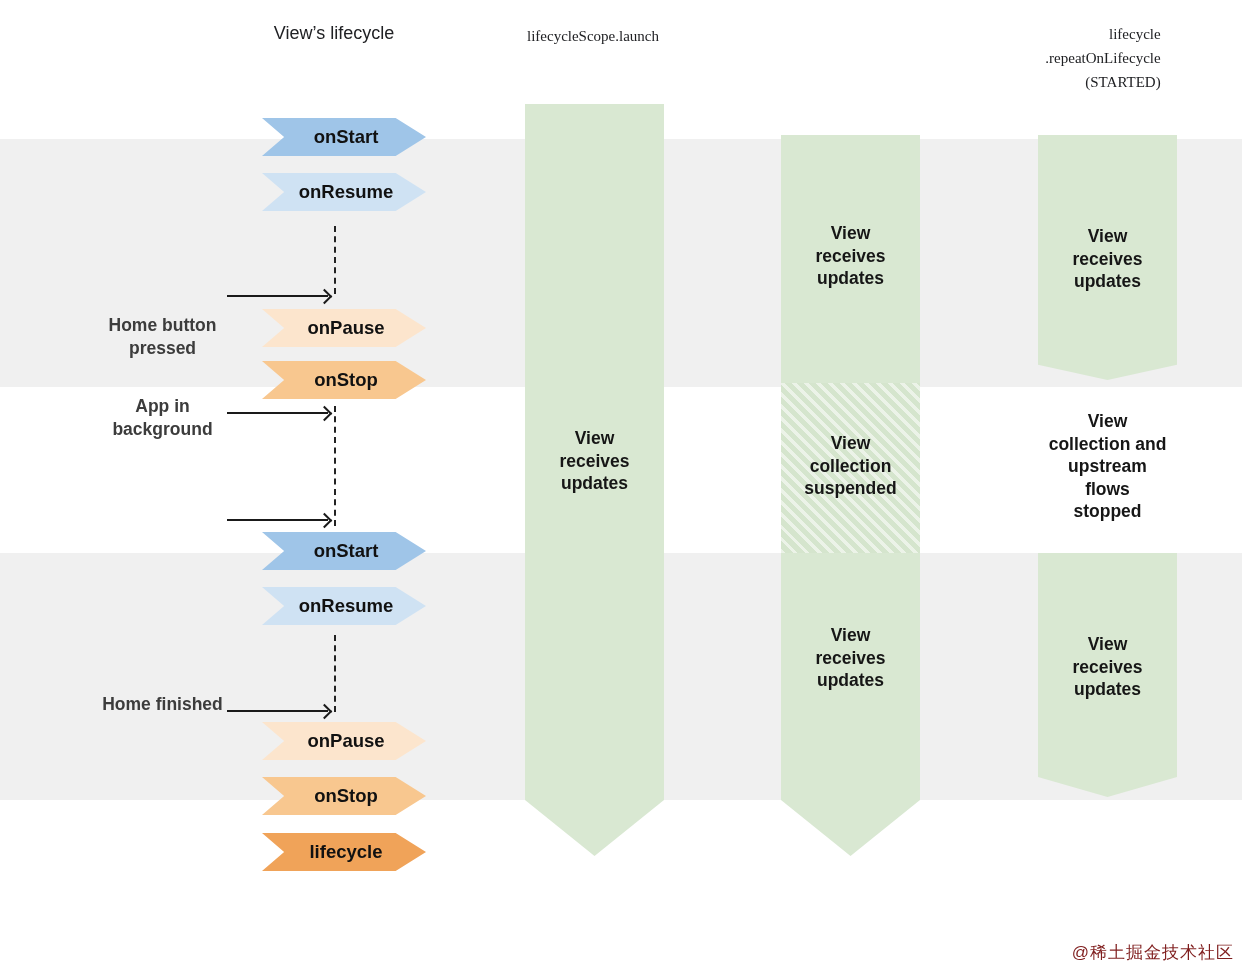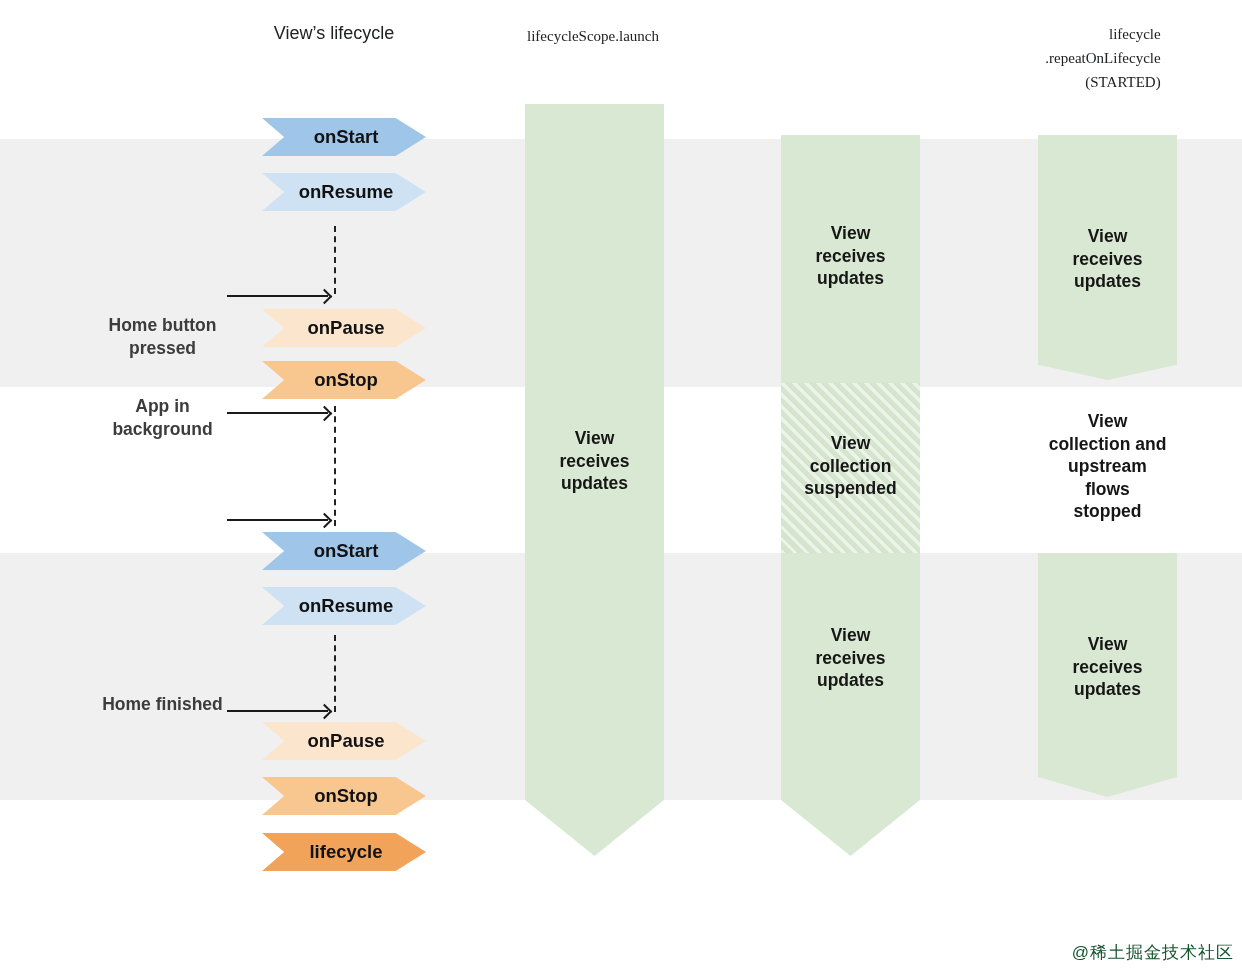--- a/index.html
+++ b/index.html
@@ -37,21 +37,21 @@
 
   .sidelabel { position:absolute; left:60px; width:205px; text-align:center;
                font-weight:bold; font-size:17.5px; line-height:22.5px; color:#3c3c3c; white-space:pre-line; }
 
   .dash { position:absolute; width:0; border-left:2px dashed #222; }
 
   .arrow { position:absolute; height:0; border-top:2px solid #1a1a1a; }
   .arrow::after { content:""; position:absolute; right:-2px; top:-6px; width:9px; height:9px;
                   border-top:2px solid #1a1a1a; border-right:2px solid #1a1a1a; transform:rotate(45deg); }
 
-  .watermark { position:absolute; right:8px; bottom:8px; font-size:17px; color:#14532d; letter-spacing:1px; }
+  .watermark { position:absolute; right:8px; bottom:8px; font-size:17px; color:#7f1d1d; letter-spacing:1px; }
 </style>
 </head>
 <body>
 
 <div class="canvas">
 
   <div class="band band1"></div>
   <div class="band band2"></div>
 
   <div class="hdr hdr-sans" style="left:334px; top:22px;">View’s lifecycle</div>

